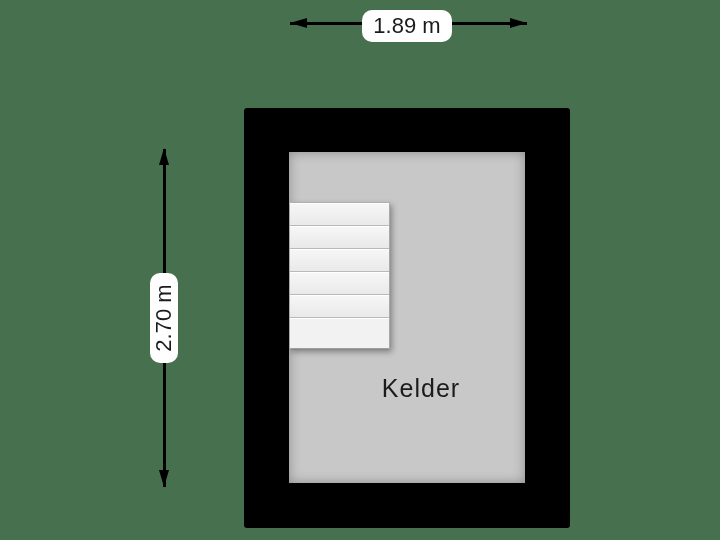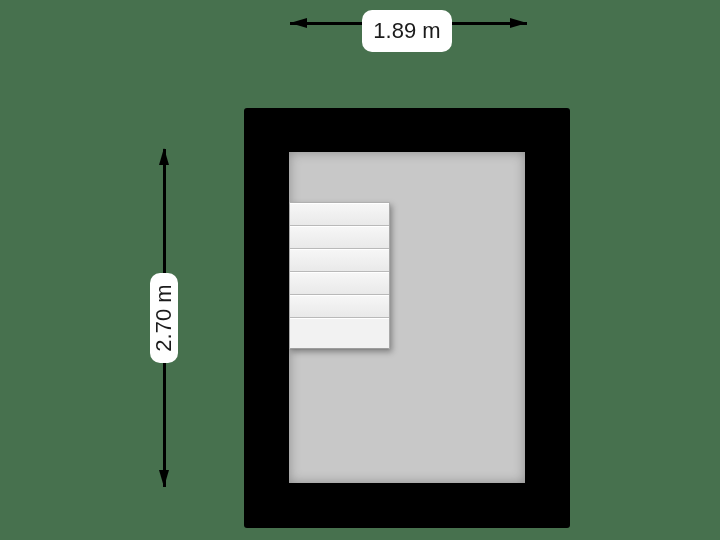--- a/index.html
+++ b/index.html
@@ -94,21 +94,21 @@
     border-radius: 10px;
     display: flex;
     align-items: center;
     justify-content: center;
     font-size: 22px;
     color: var(--text, #1b1b1b);
     white-space: nowrap;
   }
   .dim-label.horizontal {
     left: 362px; top: 10px;
-    width: 90px; height: 42px;
+    width: 90px; height: 32px;
   }
   .dim-label.vertical {
     left: 119px; top: 304px;
     width: 90px; height: 28px;
     transform: rotate(-90deg);
   }
 </style>
 </head>
 <body>
 
@@ -131,14 +131,15 @@
   <div class="wall"></div>
   <div class="floor"></div>
   <div class="staircase">
       <div class="step"></div>
       <div class="step"></div>
       <div class="step"></div>
       <div class="step"></div>
       <div class="step"></div>
       <div class="step"></div>
     </div>
+  <div class="room-label">Kelder</div>
 
 </div>
 
 </body></html>

